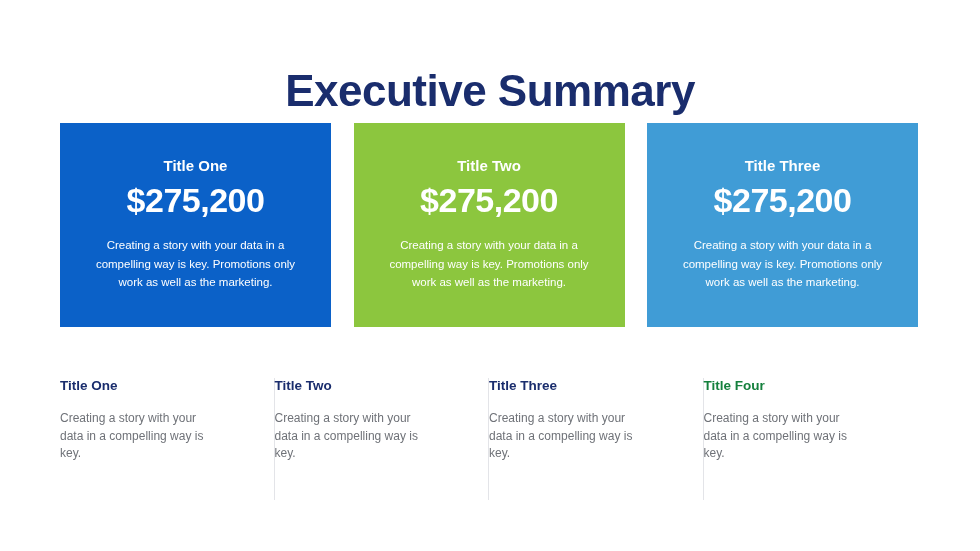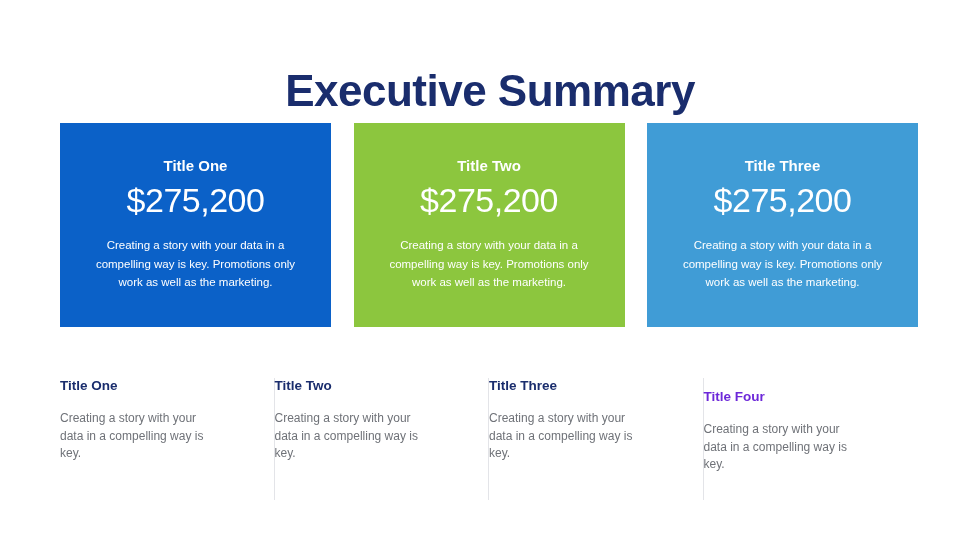--- a/index.html
+++ b/index.html
@@ -55,21 +55,21 @@
     color: #ffffff;
   }
   .card-title {
     font-size: 15px;
     font-weight: bold;
     line-height: 1.2;
     margin: 0 0 6px 0;
   }
   .card-value {
     font-size: 34px;
-    font-weight: normal;
+    font-weight: bold;
     letter-spacing: -0.5px;
     line-height: 1.15;
     margin: 0 0 16px 0;
   }
   .card-body {
     font-size: 11.5px;
     line-height: 1.62;
     margin: 0 auto;
     max-width: 218px;
     font-weight: normal;
@@ -159,20 +159,20 @@
       <span class="divider" style="background: rgb(227, 228, 232);"></span>
     </div>
 
     <div class="column">
       <h2 class="col-title" style="color: rgb(26, 45, 109);">Title Three</h2>
       <p class="col-body" style="color: rgb(111, 114, 120);">Creating a story with your data in a compelling way is key.</p>
       <span class="divider" style="background: rgb(227, 228, 232);"></span>
     </div>
 
     <div class="column">
-      <h2 class="col-title" style="color: #6d28d9; margin-top: 11px;">Title Four</h2>
+      <h2 class="col-title" style="color: #15803d;">Title Four</h2>
       <p class="col-body" style="color: rgb(111, 114, 120);">Creating a story with your data in a compelling way is key.</p>
 
     </div>
 
   </div>
 
 </div>
 
 </body></html>

